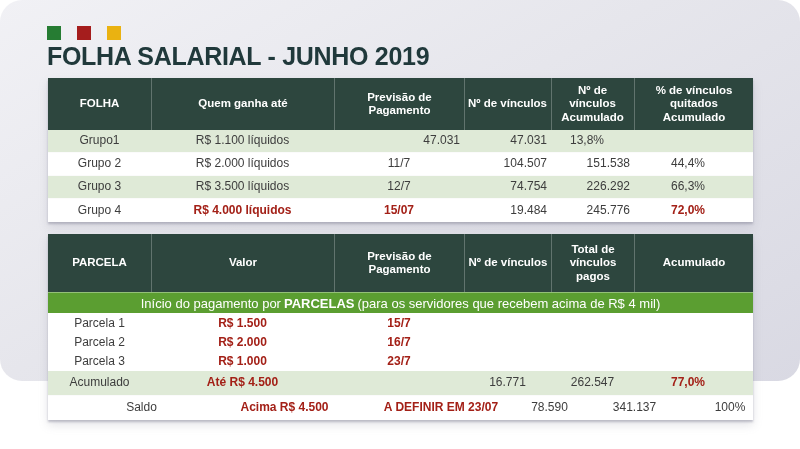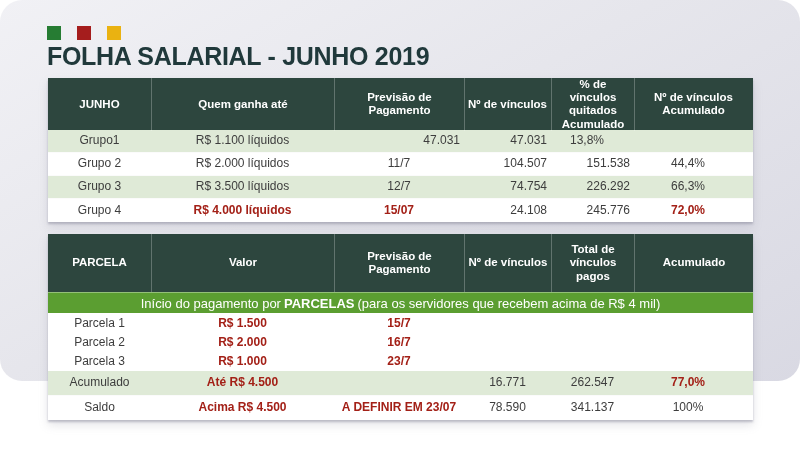--- a/index.html
+++ b/index.html
@@ -57,44 +57,44 @@
 
   .banner {
     height:21px; background:#5b9e31; color:#ffffff;
     display:flex; align-items:center; justify-content:center;
     font-size:13px; border-top:1px solid rgba(255,255,255,.35);
   }
   .banner b { margin:0 3px 0 3px; }
   .parcel-row { height:19px; background:#ffffff; }
   .parcel-block { padding:1px 0 0 0; background:#ffffff; }
   .summary-acum { height:25px; border-bottom:1px solid #fbfbfb; }
-  .summary-saldo { height:24px; }
+  .summary-saldo { height:24px;margin-left:42px; }
 
   .red-bold { color:#a32017; font-weight:bold; }
 </style>
 </head>
 <body>
 
 <div class="slide">
 
   <div class="flags">
     <span class="sq green"></span>
     <span class="sq red"></span>
     <span class="sq yellow"></span>
   </div>
   <div class="page-title">FOLHA SALARIAL - JUNHO 2019</div>
 
   <div class="tbl tbl1">
     <div class="grid-row thead">
-      <div class="cell c0">JUNHO</div>
+      <div class="cell c0">FOLHA</div>
       <div class="cell c1">Quem ganha até</div>
       <div class="cell c2">Previsão de Pagamento</div>
       <div class="cell c3">Nº  de vínculos</div>
+      <div class="cell c4">Nº de vínculos Acumulado</div>
       <div class="cell c5">% de vínculos quitados Acumulado</div>
-      <div class="cell c4">Nº de vínculos Acumulado</div>
     </div>
 
     <div class="grid-row body-row row-green">
       <div class="cell c0">Grupo1</div>
       <div class="cell c1">R$ 1.100 líquidos</div>
       <div class="cell c3">47.031</div>
       <div class="cell c4">47.031</div>
       <div class="cell c5 pct-cell">13,8%</div>
     </div>
 
@@ -113,21 +113,21 @@
       <div class="cell c2">12/7</div>
       <div class="cell c3">74.754</div>
       <div class="cell c4">226.292</div>
       <div class="cell c5 pct-cell">66,3%</div>
     </div>
 
     <div class="grid-row body-row row-white">
       <div class="cell c0">Grupo 4</div>
       <div class="cell c1 red-bold">R$ 4.000 líquidos</div>
       <div class="cell c2 red-bold">15/07</div>
-      <div class="cell c3">24.108</div>
+      <div class="cell c3">19.484</div>
       <div class="cell c4">245.776</div>
       <div class="cell c5 pct-cell red-bold">72,0%</div>
     </div>
   </div>
 
   <div class="tbl tbl2">
     <div class="grid-row thead">
       <div class="cell c0">PARCELA</div>
       <div class="cell c1">Valor</div>
       <div class="cell c2">Previsão de Pagamento</div>

